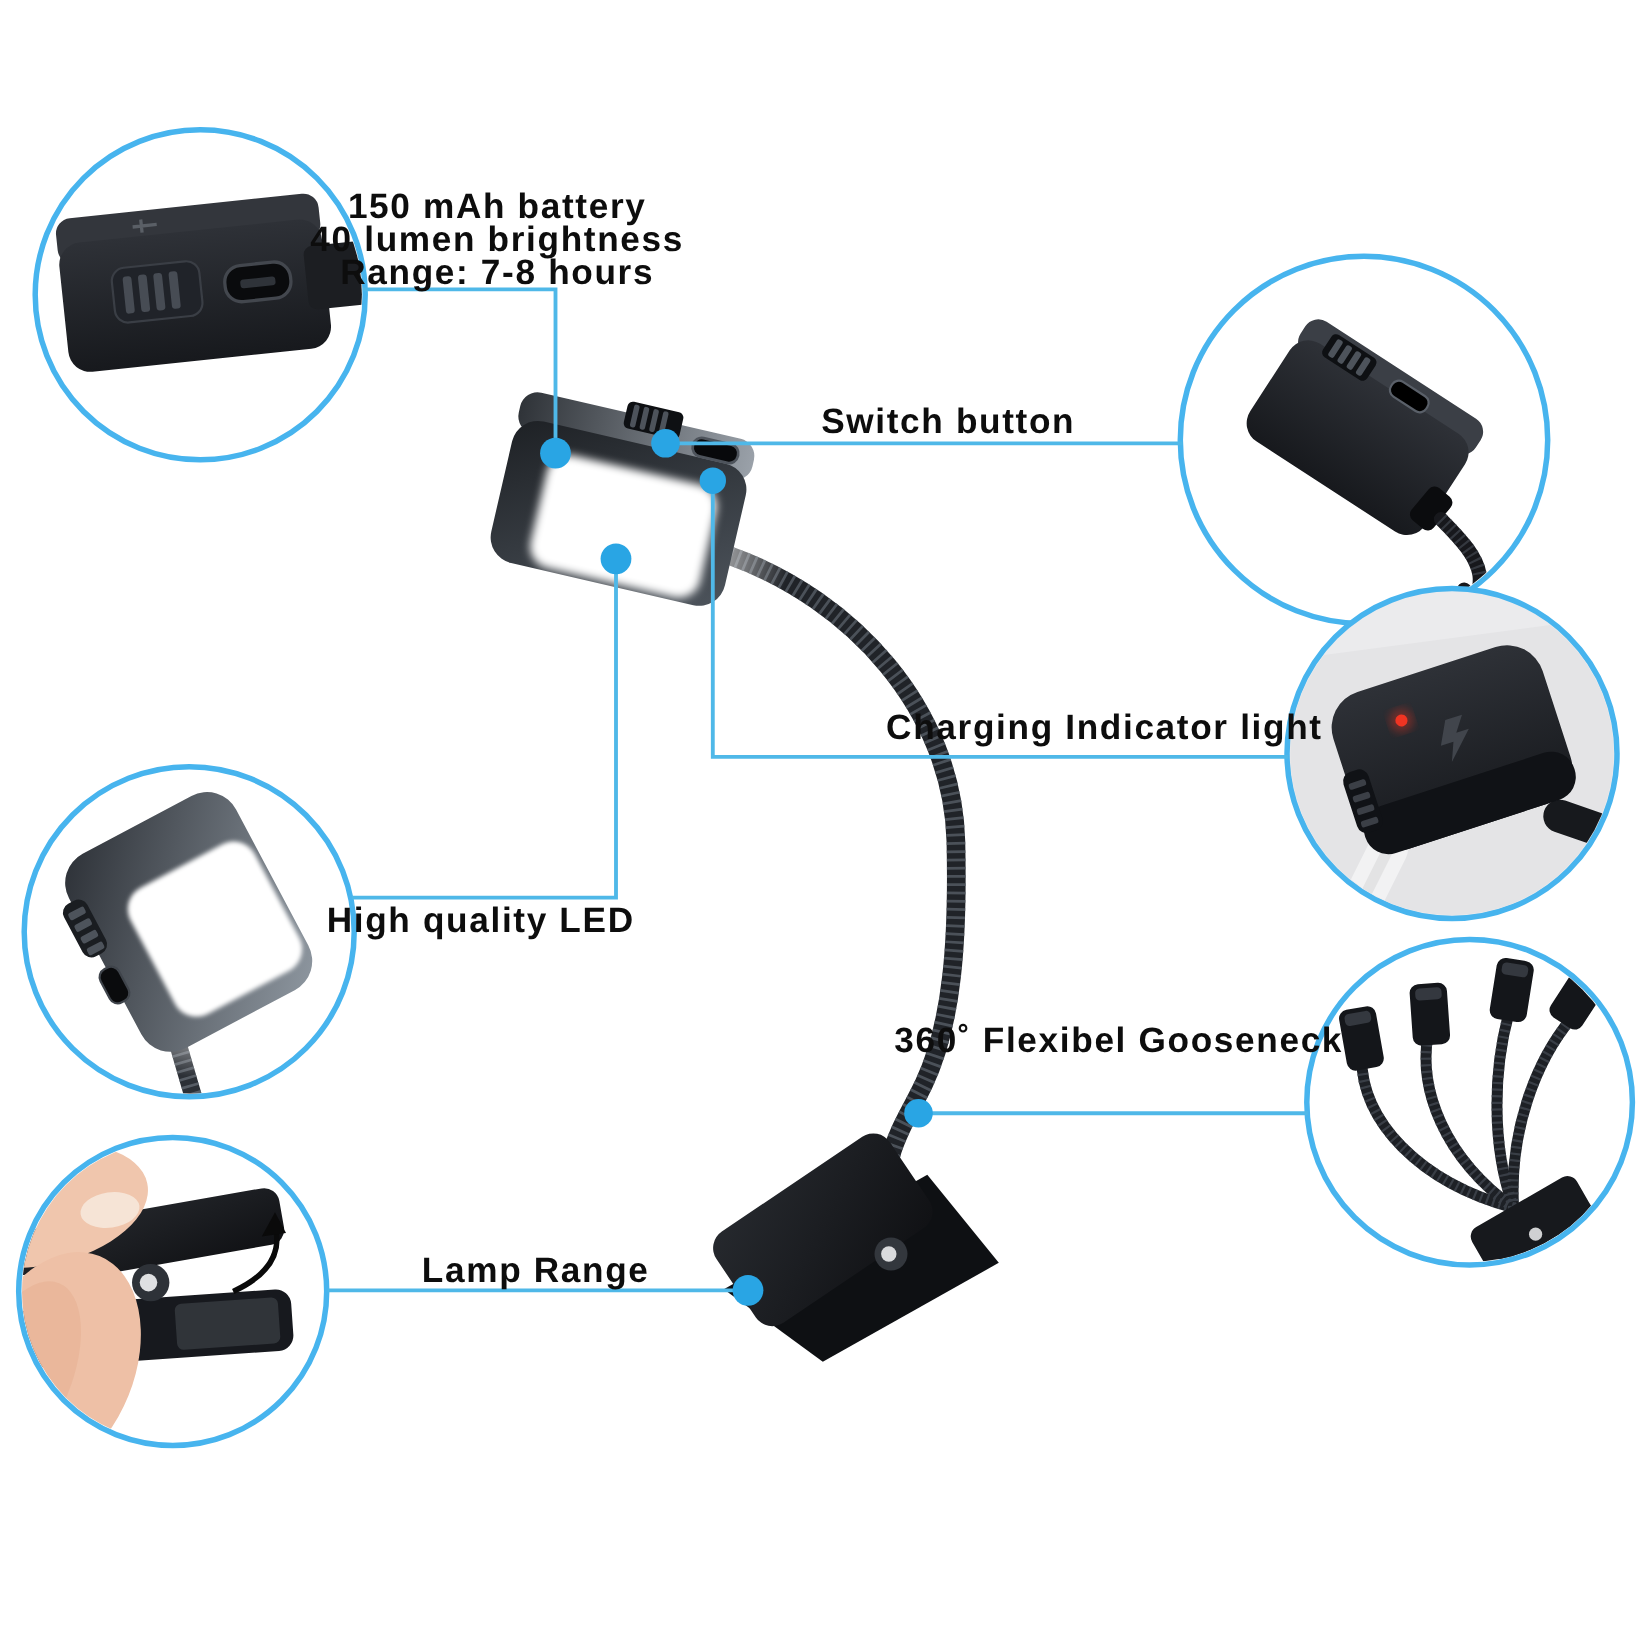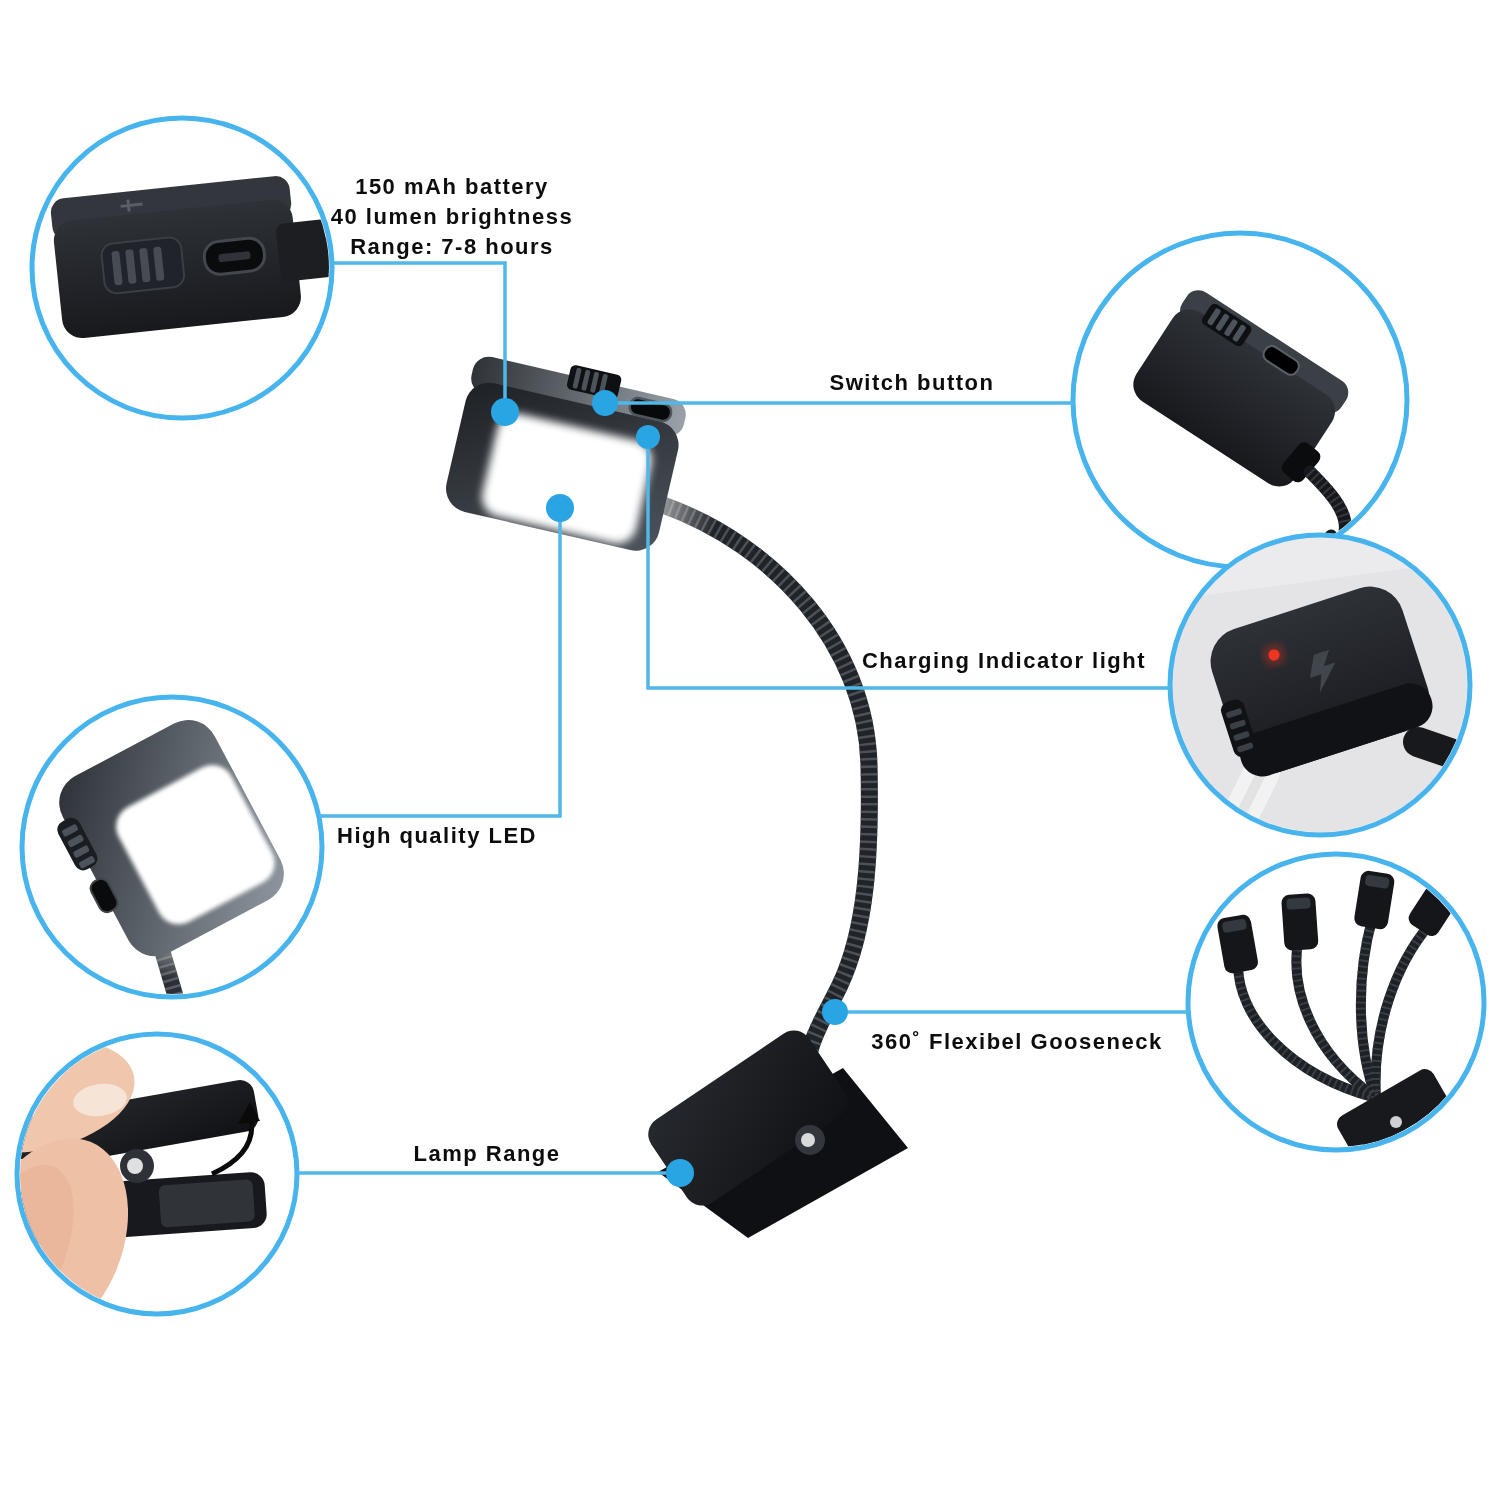--- a/index.html
+++ b/index.html
@@ -1,25 +1,25 @@
 <!DOCTYPE html>
 <html><head>
 <meta charset="utf-8">
 <style>
   html,body{margin:0;padding:0;background:#ffffff;}
   .canvas{position:relative;width:1500px;height:1500px;background:#ffffff;overflow:hidden;
           font-family:"Liberation Sans",sans-serif;}
   .stage{position:absolute;left:0;top:0;}
-  .lbl{position:absolute;font-weight:700;font-size:22px;letter-spacing:1.5px;color:#0d0d0d;
+  .lbl{position:absolute;font-weight:700;font-size:32px;letter-spacing:1.5px;color:#0d0d0d;
        white-space:nowrap;transform:translateX(-50%);text-align:center;line-height:30px;}
   .lbl-battery{left:452px;top:172px;}
-  .lbl-switch{left:912px;top:368px;}
+  .lbl-switch{left:862px;top:368px;}
   .lbl-charging{left:1004px;top:646px;text-align:center;}
   .lbl-led{left:437px;top:821px;}
-  .lbl-gooseneck{left:1017px;top:1027px;}
+  .lbl-gooseneck{left:1017px;top:930px;}
   .lbl-clip{left:487px;top:1139px;}
 </style>
 </head>
 <body>
 
 <div class="canvas">
 
 <svg class="stage" width="1500" height="1500" viewBox="0 0 1500 1500">
   <defs>
     <linearGradient id="gHead" x1="0" y1="0" x2="1" y2="1">

